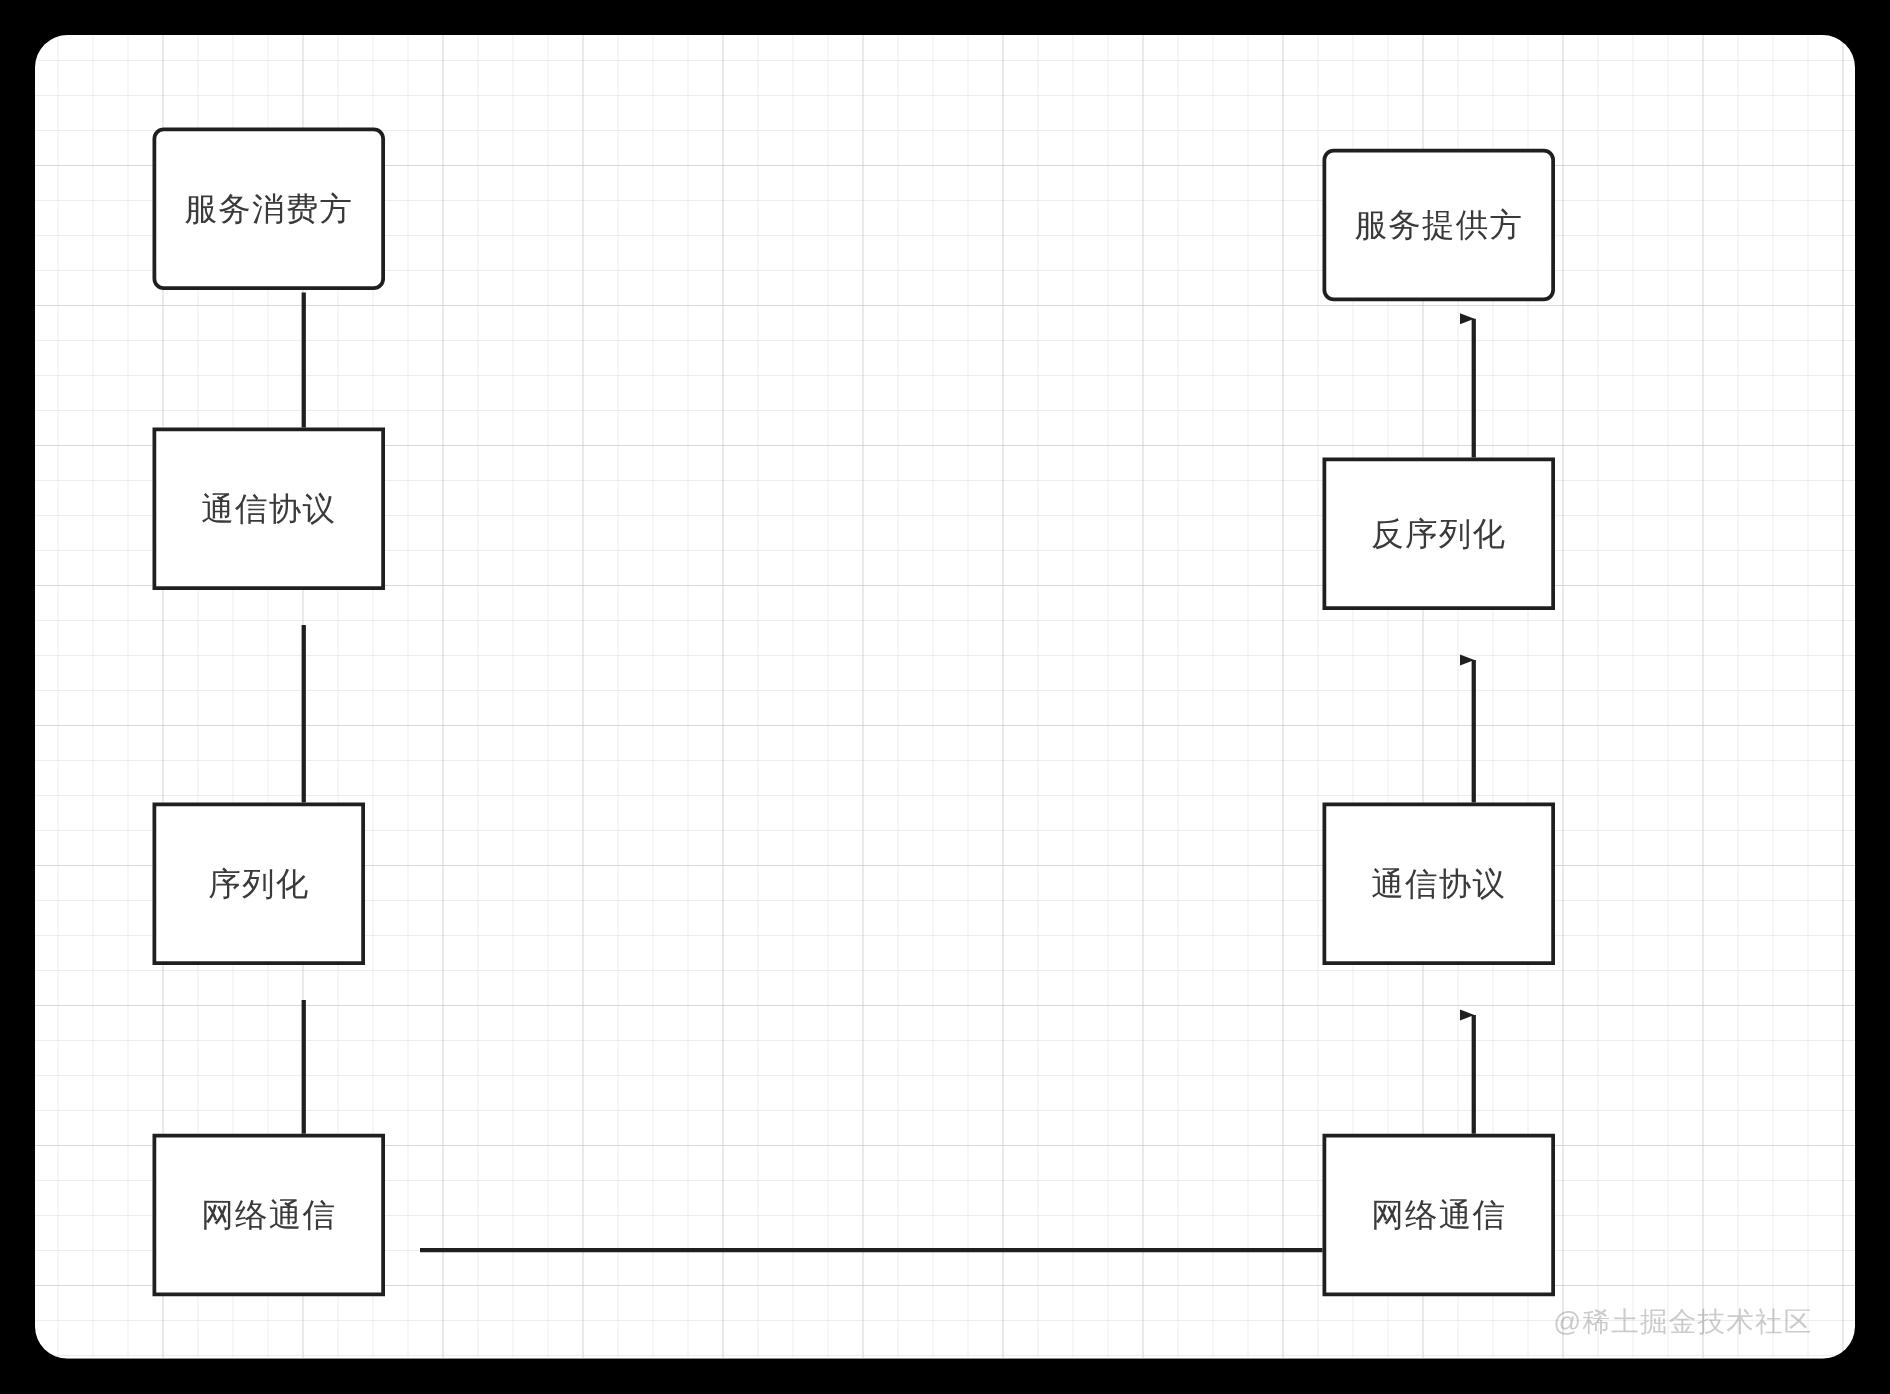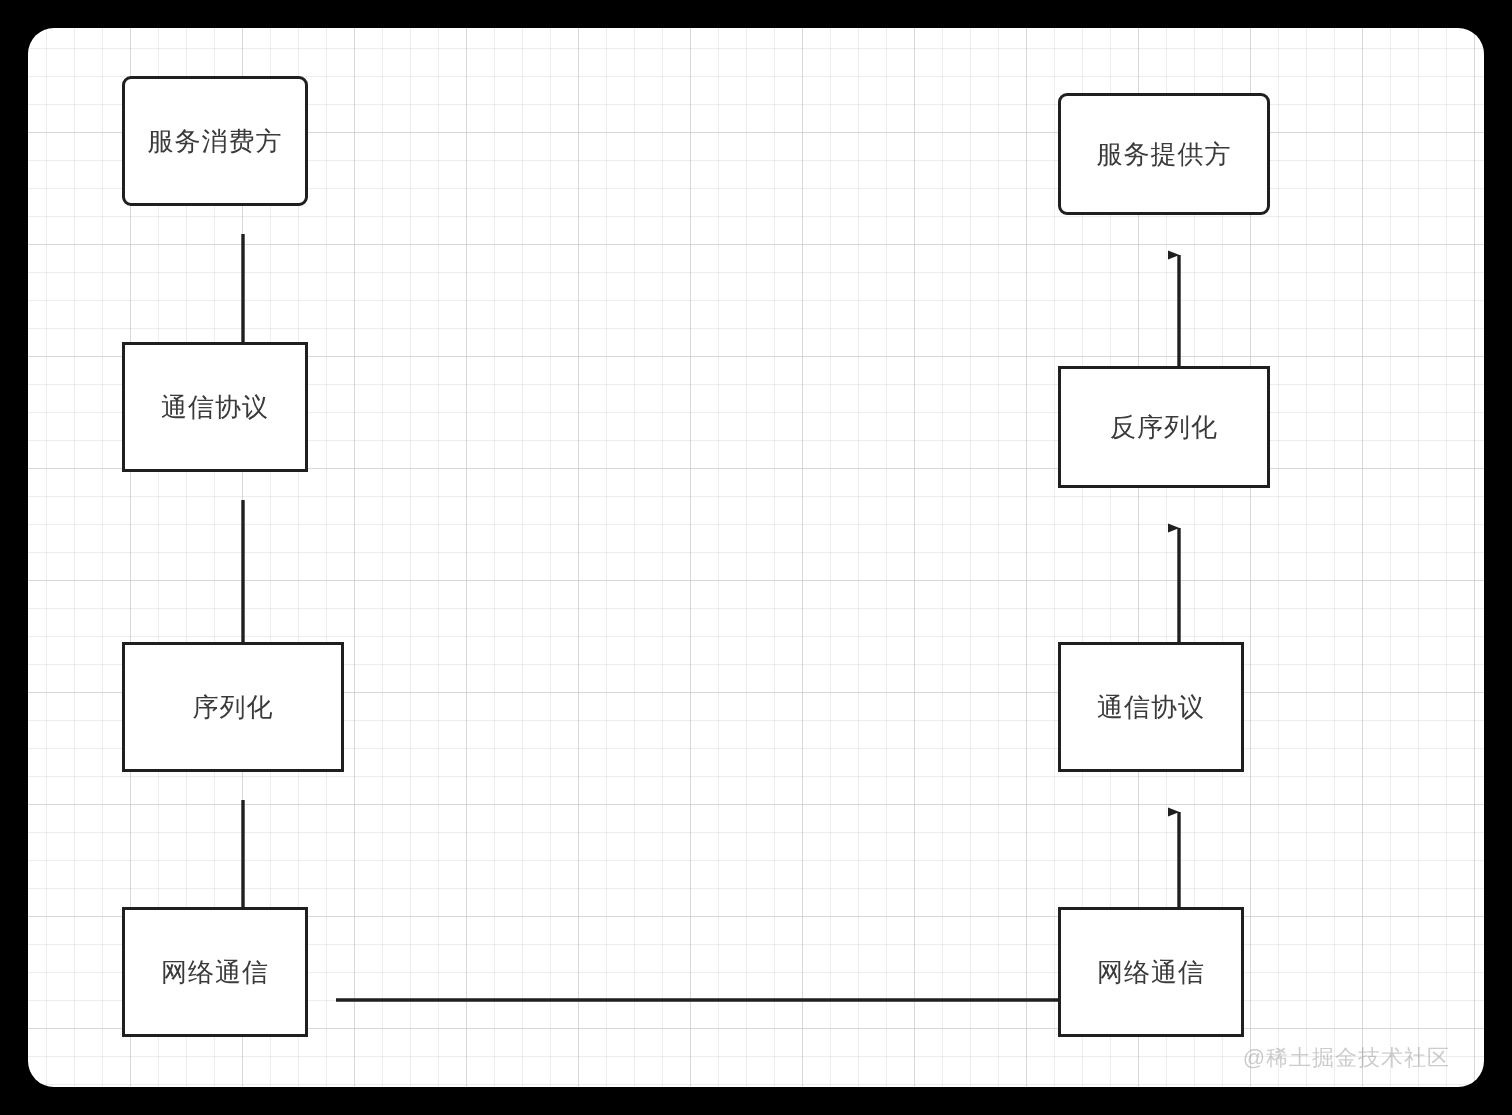--- a/index.html
+++ b/index.html
@@ -52,21 +52,21 @@
     border: 3px solid #1f1f1f;
     display: flex;
     align-items: center;
     justify-content: center;
     color: #3a3a3a;
     font-size: 26px;
     letter-spacing: 1px;
     white-space: nowrap;
     font-family: "Liberation Sans", "DejaVu Sans", sans-serif;
   }
-  .node.rounded { border-radius: 9px; }
+  .node.rounded { border-radius: 9px; margin-top: 26px; }
 
   .node-label {
     pointer-events: none;
   }
 
   
   #edges {
     position: absolute;
     left: 0;
     top: 0;
@@ -123,33 +123,33 @@
     </svg>
 
     <div class="node rounded" style="left:94px; top:48px; width:186px; height:130px;">
       <span class="node-label">服务消费方</span>
     </div>
 
     <div class="node" style="left:94px; top:314px; width:186px; height:130px;">
       <span class="node-label">通信协议</span>
     </div>
 
-    <div class="node" style="left:94px; top:614px; width:222px; height:130px;">
+    <div class="node" style="left:94px; top:614px; width:170px; height:130px;">
       <span class="node-label">序列化</span>
     </div>
 
     <div class="node" style="left:94px; top:879px; width:186px; height:130px;">
       <span class="node-label">网络通信</span>
     </div>
 
-    <div class="node rounded" style="left:1030px; top:65px; width:212px; height:122px;align-items:center;">
+    <div class="node rounded" style="left:1030px; top:65px; width:186px; height:122px;align-items:center;">
       <span class="node-label">服务提供方</span>
     </div>
 
-    <div class="node" style="left:1030px; top:338px; width:212px; height:122px;">
+    <div class="node" style="left:1030px; top:338px; width:186px; height:122px;">
       <span class="node-label">反序列化</span>
     </div>
 
     <div class="node" style="left:1030px; top:614px; width:186px; height:130px;">
       <span class="node-label">通信协议</span>
     </div>
 
     <div class="node" style="left:1030px; top:879px; width:186px; height:130px;">
       <span class="node-label">网络通信</span>
     </div>

